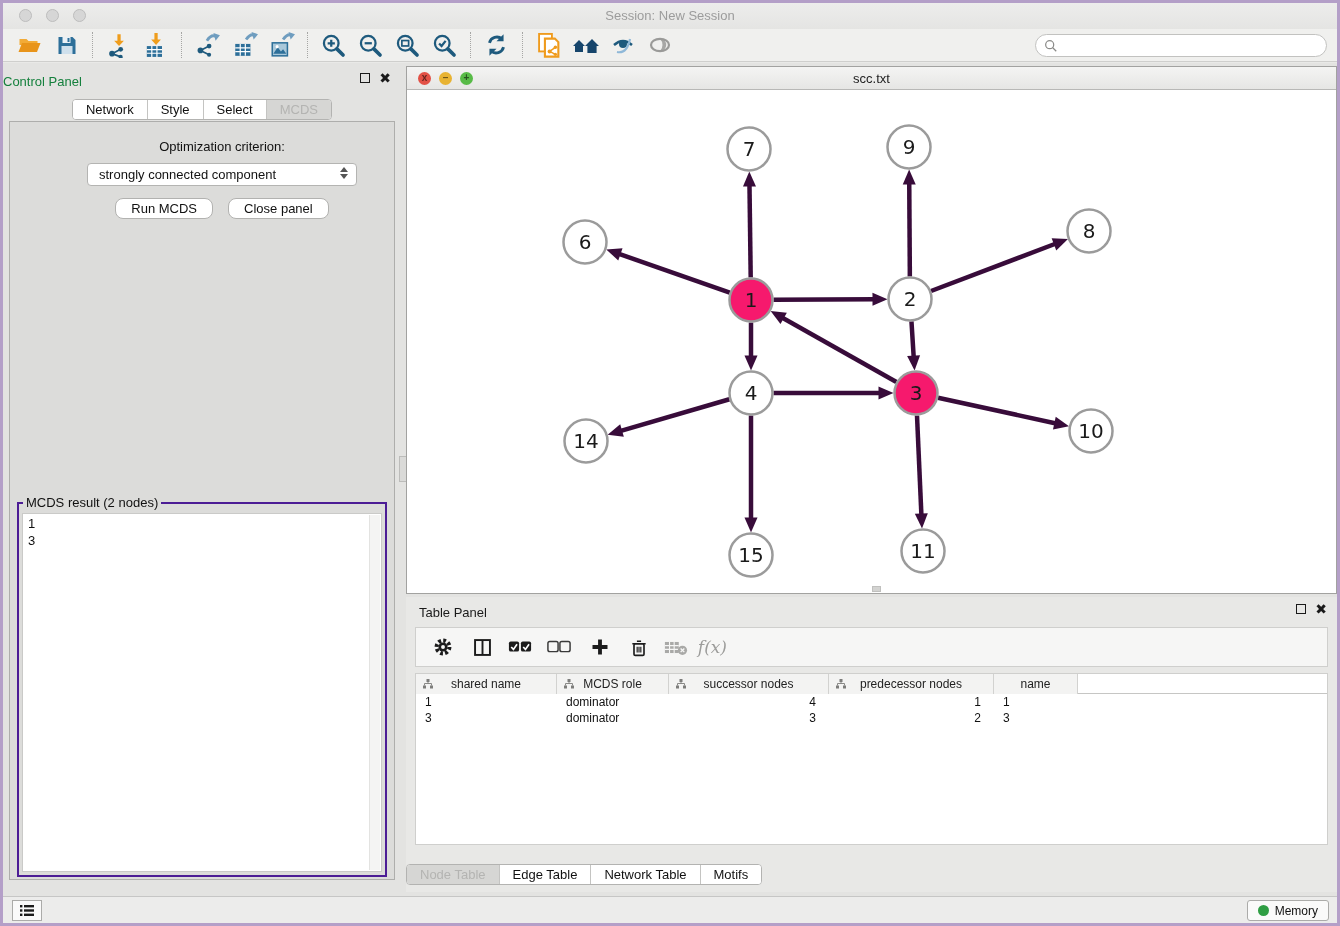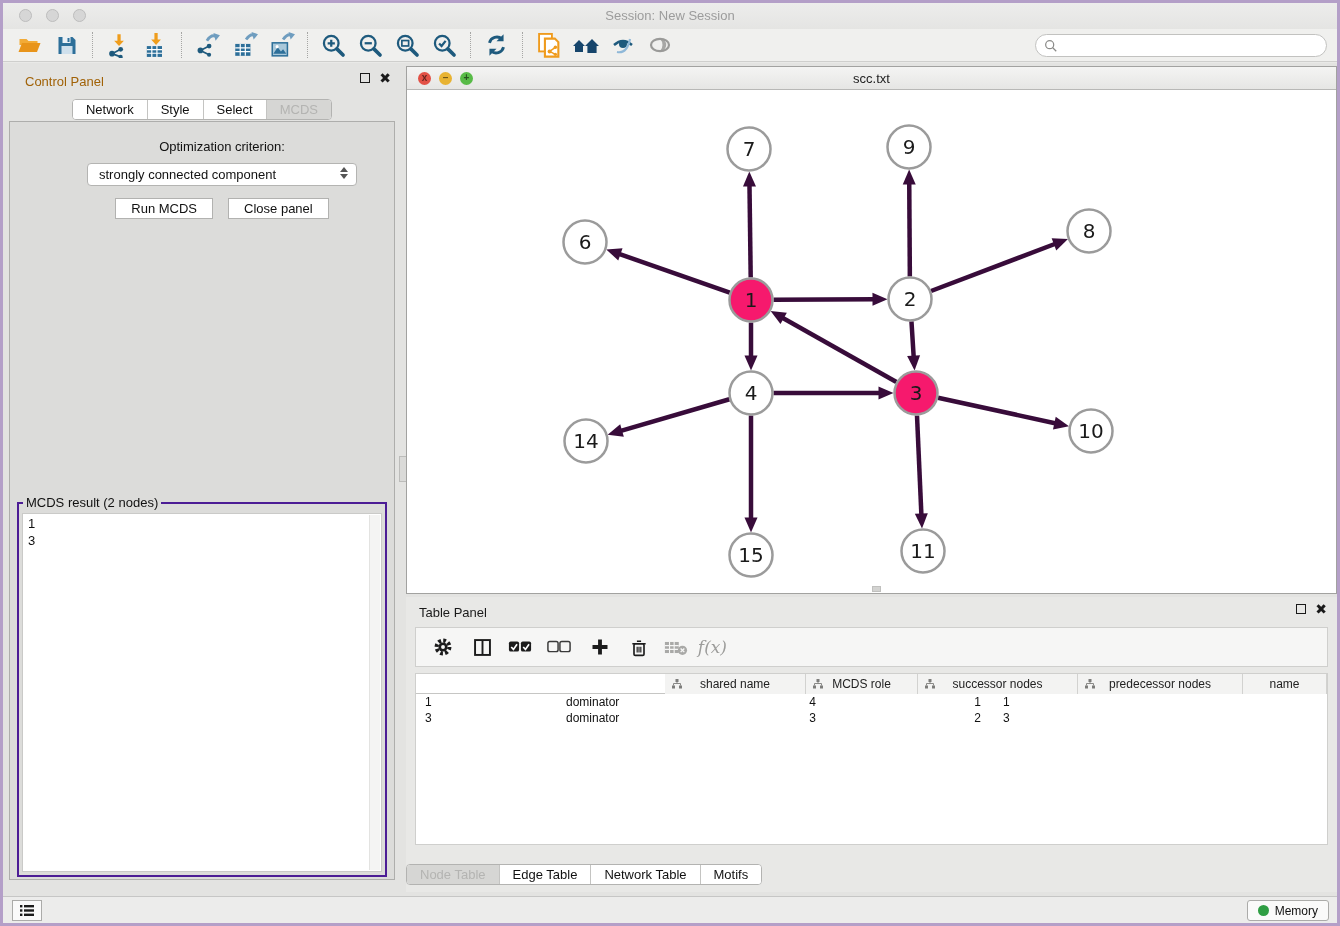--- a/index.html
+++ b/index.html
@@ -28,41 +28,41 @@
   .tbtn { width:37px; height:28px; display:flex; align-items:center; justify-content:center; }
   .tsep { width:1px; height:26px; border-left:1px dotted #a6a6a4; margin:0 7px; }
   .searchbox { position:absolute; right:10px; top:5px; width:292px; height:23px; background:#fff;
     border:1px solid #c2c2c0; border-radius:12px; display:flex; align-items:center; padding-left:8px; }
 
   
   .main { position:absolute; left:0; right:0; top:60px; bottom:27px; background:#e3e3e1; }
 
   
   .control-panel { position:absolute; left:0; top:0; width:398px; height:100%; }
-  .cp-title { position:absolute; left:22px; top:11px; font-size:13px; color:#a16207; }
+  .cp-title { position:absolute; left:0; top:11px; font-size:13px; color:#15803d; }
   .winbtns { position:absolute; right:10px; top:10px; display:flex; gap:9px; align-items:center; }
   .float-ic { width:10px; height:10px; border:1.5px solid #1a1a1a; background:transparent; }
   .close-ic { font-size:14px; font-weight:bold; color:#1a1a1a; line-height:10px; }
 
   .segmented { display:inline-flex; background:#fff; border:1px solid #b3b3b1; border-radius:4px; overflow:hidden; }
   .segment { padding:2px 13px; font-size:13px; color:#111; background:#fff; border-left:1px solid #c4c4c2; white-space:nowrap; }
   .segment:first-child { border-left:none; }
   .segment.active { background:#d6d6d4; color:#b4b4b2; }
 
   .cp-tabs { position:absolute; left:0; right:0; top:36px; display:flex; justify-content:center; }
   .cp-content { position:absolute; left:6px; right:6px; top:58px; bottom:16px;
     background:#dcdcda; border:1px solid #aeaeac;padding-left:40px; }
   .opt-label { text-align:center; margin-top:17px; font-size:13px; }
   .combo { position:relative; margin:9px 37px 0 37px; height:23px; background:#fff;
     border:1px solid #b4b4b2; border-radius:4px; line-height:21px; padding-left:11px; font-size:13px; }
   .stepper { position:absolute; right:8px; top:3px; display:flex; flex-direction:column; gap:2px; }
   .chev-up { width:0; height:0; border-left:4px solid transparent; border-right:4px solid transparent; border-bottom:5px solid #555; }
   .chev-dn { width:0; height:0; border-left:4px solid transparent; border-right:4px solid transparent; border-top:5px solid #555; }
   .btn-row { display:flex; justify-content:center; gap:15px; margin-top:12px; }
-  .mac-btn { height:21px; padding:0 15px; background:#fff; border:1px solid #b2b2b0; border-radius:0;
+  .mac-btn { height:21px; padding:0 15px; background:#fff; border:1px solid #b2b2b0; border-radius:8px;
     font-size:13px; line-height:19px; }
 
   .result-fieldset { position:absolute; left:7px; right:7px; top:373px; bottom:2px;
     border:2px solid #4c1d95; margin:0; padding:3px; background:#dcdcda; }
   .result-fieldset legend { font-size:13px; padding:0 3px; margin-left:1px; color:#111; }
   .result-area { position:relative; width:100%; height:100%; background:#fff; border:1px solid #cacac8;
     font-size:13px; padding:1px 5px; line-height:17px; overflow:hidden; }
   .result-scroll { position:absolute; right:1px; top:1px; bottom:1px; width:11px;
     background:#f4f4f3; border-left:1px solid #e3e3e1; }
 
@@ -83,21 +83,21 @@
 
   
   .table-panel { position:absolute; left:403px; right:0; top:534px; bottom:4px; background:#e8e8e6; }
   .tp-title { position:absolute; left:13px; top:8px; font-size:13px; color:#1a1a1a; }
   .tp-toolbar { position:absolute; left:9px; right:9px; top:30px; height:40px; background:#f6f6f5;
     border:1px solid #cfcfcd; display:flex; align-items:center; padding-left:12px; gap:13px; }
   .tpicon { width:26px; height:26px; display:flex; align-items:center; justify-content:flex-end; }
   .fx { font-family:"DejaVu Serif","Liberation Serif",serif; font-style:italic; font-size:17px; color:#9c9c9a; }
   .tp-table { position:absolute; left:9px; right:9px; top:76px; bottom:47px; background:#fff;
     border:1px solid #cfcfcd; overflow:hidden; }
-  .thead { display:flex; height:20px; border-bottom:1px solid #c6c6c4;justify-content:flex-end; }
+  .thead { display:flex; height:20px; border-bottom:1px solid #c6c6c4; }
   .th { position:relative; height:20px; background:#f3f3f2; border-right:1px solid #d2d2d0;
     font-size:12px; color:#222; display:flex; align-items:center; justify-content:center; }
   .th .colicon { position:absolute; left:7px; top:5px; }
   .trow { display:flex; height:16px; }
   .td { font-size:12px; line-height:16px; white-space:nowrap; overflow:hidden; }
   .td.left { text-align:left; padding-left:9px; }
   .td.right { text-align:right; padding-right:13px; }
   .tp-tabs { position:absolute; left:0; right:0; bottom:7px; display:flex; justify-content:flex-start; }
 
   

